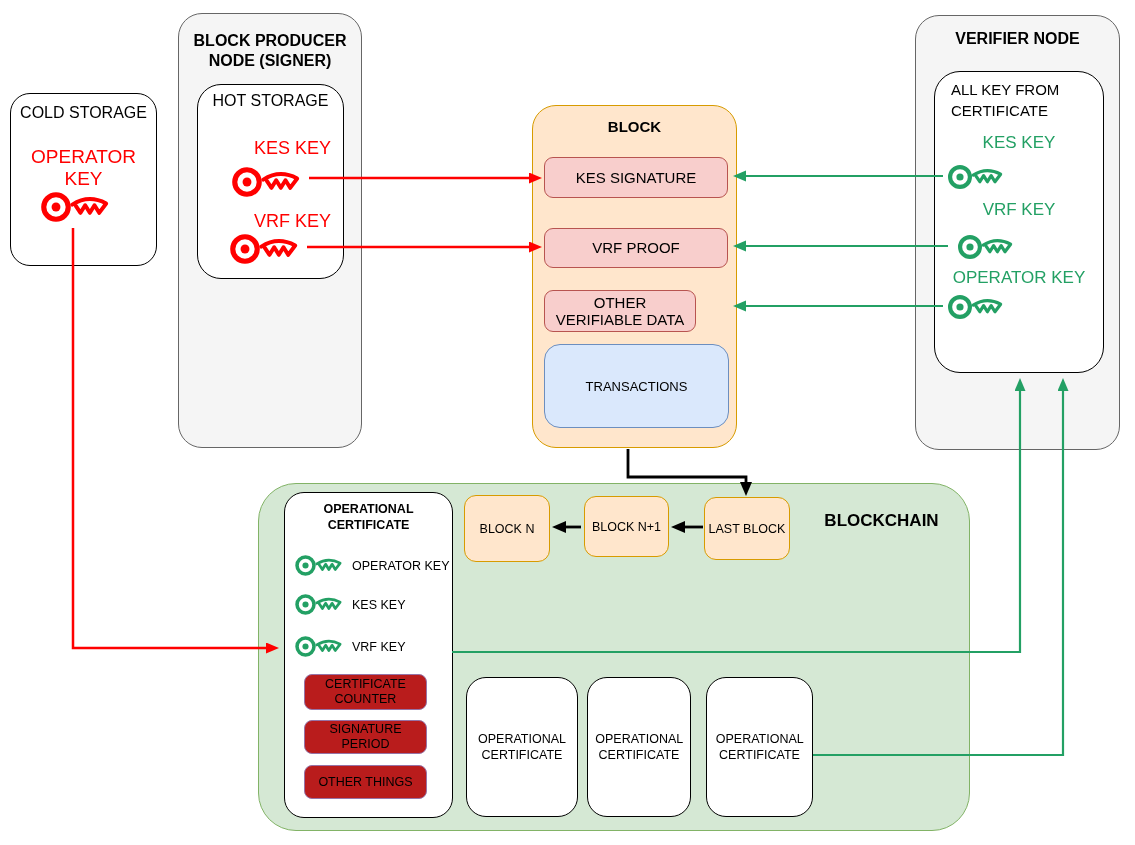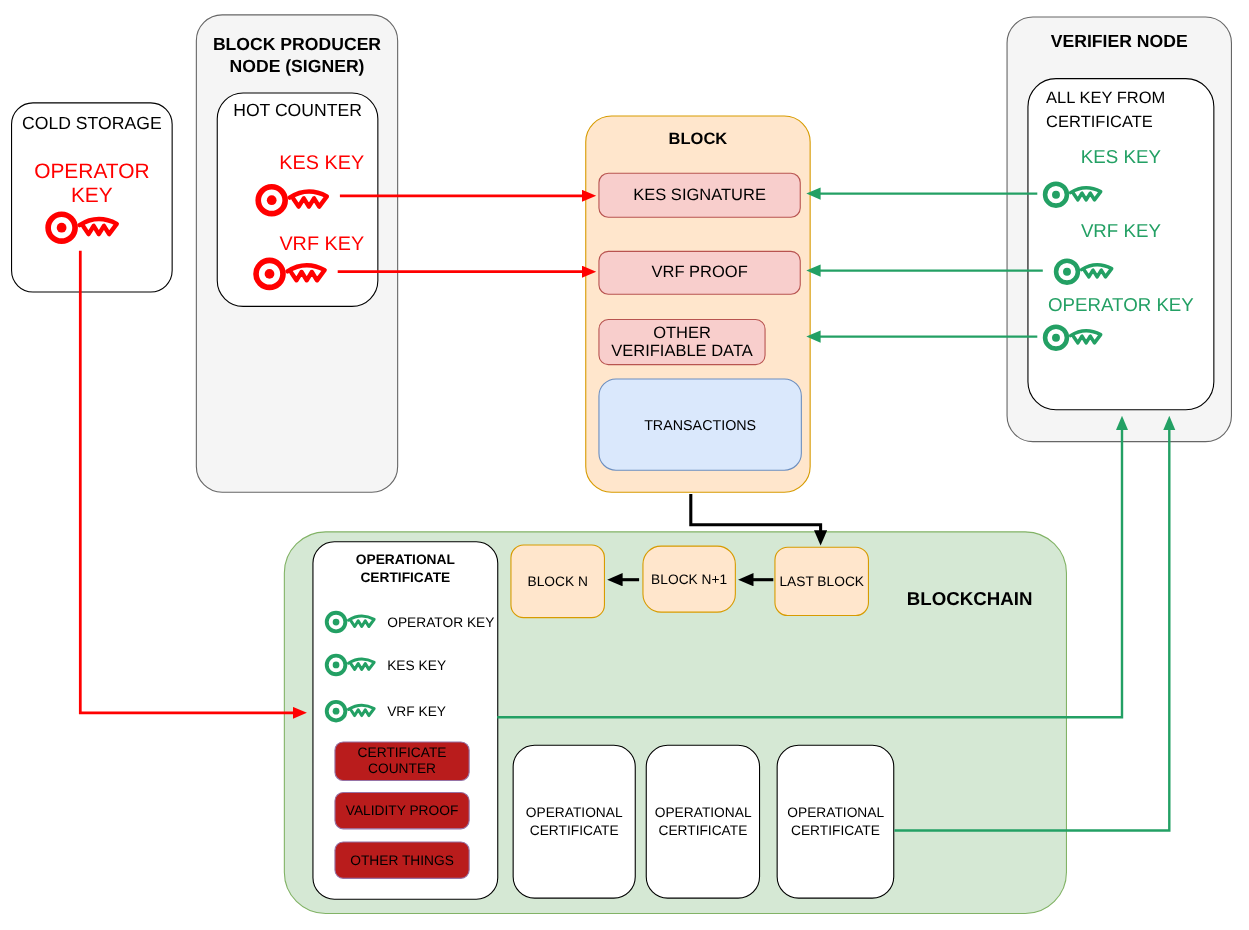--- a/index.html
+++ b/index.html
@@ -37,21 +37,21 @@
     <span class="key-icon k76 abs red" style="left:28px;top:92px;"><svg viewBox="0 0 62 36" width="100%" height="100%">
           <circle cx="13" cy="18" r="10.5" fill="none" stroke="currentColor" stroke-width="4.4"></circle>
           <circle cx="13" cy="18" r="3.8" fill="currentColor"></circle>
           <path d="M27 16 Q41 7 56 15 L50 23 L46 16.5 L42 23 L38 16.5 L34 23 L30 17" fill="none" stroke="currentColor" stroke-width="3.4" stroke-linecap="round" stroke-linejoin="round"></path>
         </svg></span>
   </div>
 
   <div class="gray abs" style="left:178px;top:13px;width:184px;height:435px;border-radius:24px;">
     <div class="abs ctr bold" style="left:0;top:17px;width:100%;font-size:16px;line-height:1.25;padding:0 10px;box-sizing:border-box;">BLOCK PRODUCER NODE (SIGNER)</div>
     <div class="box" style="left:18px;top:70px;width:147px;height:195px;border-radius:24px;">
-      <div class="abs ctr" style="left:0;top:7px;width:100%;font-size:16px;">HOT COUNTER</div>
+      <div class="abs ctr" style="left:0;top:7px;width:100%;font-size:16px;">HOT STORAGE</div>
       <div class="abs ctr red" style="left:0;top:53px;width:100%;font-size:18px;padding-left:44px;box-sizing:border-box;">KES KEY</div>
       <span class="key-icon k76 abs red" style="left:32px;top:76px;"><svg viewBox="0 0 62 36" width="100%" height="100%">
             <circle cx="13" cy="18" r="10.5" fill="none" stroke="currentColor" stroke-width="4.4"></circle>
             <circle cx="13" cy="18" r="3.8" fill="currentColor"></circle>
             <path d="M27 16 Q41 7 56 15 L50 23 L46 16.5 L42 23 L38 16.5 L34 23 L30 17" fill="none" stroke="currentColor" stroke-width="3.4" stroke-linecap="round" stroke-linejoin="round"></path>
           </svg></span>
       <div class="abs ctr red" style="left:0;top:126px;width:100%;font-size:18px;padding-left:44px;box-sizing:border-box;">VRF KEY</div>
       <span class="key-icon k76 abs red" style="left:30px;top:143px;"><svg viewBox="0 0 62 36" width="100%" height="100%">
             <circle cx="13" cy="18" r="10.5" fill="none" stroke="currentColor" stroke-width="4.4"></circle>
             <circle cx="13" cy="18" r="3.8" fill="currentColor"></circle>
@@ -61,21 +61,21 @@
   </div>
 
   <div class="abs" style="left:532px;top:105px;width:205px;height:343px;background:#FFE6CC;border:1.8px solid #D79B00;border-radius:24px;">
     <div class="abs ctr bold" style="left:0;top:12px;width:100%;font-size:15px;">BLOCK</div>
     <div class="pinkbox" style="left:11px;top:51px;width:184px;height:41px;">KES SIGNATURE</div>
     <div class="pinkbox" style="left:11px;top:122px;width:184px;height:40px;">VRF PROOF</div>
     <div class="pinkbox" style="left:11px;top:184px;width:152px;height:42px;padding:0 10px;">OTHER VERIFIABLE DATA</div>
     <div class="abs ctr" style="left:11px;top:238px;width:185px;height:84px;background:#DAE8FC;border:1.6px solid #6C8EBF;border-radius:16px;display:flex;align-items:center;justify-content:center;font-size:13px;">TRANSACTIONS</div>
   </div>
 
-  <div class="gray abs" style="left:915px;top:15px;width:205px;height:387px;border-radius:24px;">
+  <div class="gray abs" style="left:915px;top:15px;width:205px;height:435px;border-radius:24px;">
     <div class="abs ctr bold" style="left:0;top:14px;width:100%;font-size:16px;">VERIFIER NODE</div>
     <div class="box" style="left:18px;top:55px;width:170px;height:302px;border-radius:26px;">
       <div class="abs" style="left:16px;top:7px;width:140px;font-size:15px;line-height:1.4;">ALL KEY FROM CERTIFICATE</div>
       <div class="abs ctr green" style="left:0;top:61px;width:100%;font-size:17px;">KES KEY</div>
       <span class="key-icon k62 abs green" style="left:12px;top:88px;"><svg viewBox="0 0 62 36" width="100%" height="100%">
             <circle cx="13" cy="18" r="10.5" fill="none" stroke="currentColor" stroke-width="4.4"></circle>
             <circle cx="13" cy="18" r="3.8" fill="currentColor"></circle>
             <path d="M27 16 Q41 7 56 15 L50 23 L46 16.5 L42 23 L38 16.5 L34 23 L30 17" fill="none" stroke="currentColor" stroke-width="3.4" stroke-linecap="round" stroke-linejoin="round"></path>
           </svg></span>
       <div class="abs ctr green" style="left:0;top:128px;width:100%;font-size:17px;">VRF KEY</div>
@@ -87,21 +87,21 @@
       <div class="abs ctr green" style="left:0;top:196px;width:100%;font-size:17px;">OPERATOR KEY</div>
       <span class="key-icon k62 abs green" style="left:12px;top:218px;"><svg viewBox="0 0 62 36" width="100%" height="100%">
             <circle cx="13" cy="18" r="10.5" fill="none" stroke="currentColor" stroke-width="4.4"></circle>
             <circle cx="13" cy="18" r="3.8" fill="currentColor"></circle>
             <path d="M27 16 Q41 7 56 15 L50 23 L46 16.5 L42 23 L38 16.5 L34 23 L30 17" fill="none" stroke="currentColor" stroke-width="3.4" stroke-linecap="round" stroke-linejoin="round"></path>
           </svg></span>
     </div>
   </div>
 
   <div class="abs" style="left:258px;top:483px;width:712px;height:348px;background:#D5E8D4;border:1.6px solid #82B366;border-radius:38px;">
-    <div class="abs ctr bold" style="left:560px;top:27px;width:125px;font-size:17px;margin-top:24px;">BLOCKCHAIN</div>
+    <div class="abs ctr bold" style="left:560px;top:27px;width:125px;font-size:17px;">BLOCKCHAIN</div>
 
     <div class="box" style="left:25px;top:8px;width:169px;height:326px;border-radius:20px;">
       <div class="abs ctr bold" style="left:0;top:8px;width:100%;font-size:12.5px;line-height:1.3;padding:0 28px;box-sizing:border-box;">OPERATIONAL CERTIFICATE</div>
       <div class="oc-row" style="top:58px;">
         <span class="key-icon k56 green"><svg viewBox="0 0 62 36" width="100%" height="100%">
               <circle cx="13" cy="18" r="10.5" fill="none" stroke="currentColor" stroke-width="4.4"></circle>
               <circle cx="13" cy="18" r="3.8" fill="currentColor"></circle>
               <path d="M27 16 Q41 7 56 15 L50 23 L46 16.5 L42 23 L38 16.5 L34 23 L30 17" fill="none" stroke="currentColor" stroke-width="3.4" stroke-linecap="round" stroke-linejoin="round"></path>
             </svg></span>
         <span>OPERATOR KEY</span>
@@ -116,26 +116,26 @@
       </div>
       <div class="oc-row" style="top:139px;">
         <span class="key-icon k56 green"><svg viewBox="0 0 62 36" width="100%" height="100%">
               <circle cx="13" cy="18" r="10.5" fill="none" stroke="currentColor" stroke-width="4.4"></circle>
               <circle cx="13" cy="18" r="3.8" fill="currentColor"></circle>
               <path d="M27 16 Q41 7 56 15 L50 23 L46 16.5 L42 23 L38 16.5 L34 23 L30 17" fill="none" stroke="currentColor" stroke-width="3.4" stroke-linecap="round" stroke-linejoin="round"></path>
             </svg></span>
         <span>VRF KEY</span>
       </div>
       <div class="purplebox" style="left:19px;top:181px;width:123px;height:36px;">CERTIFICATE COUNTER</div>
-      <div class="purplebox" style="left:19px;top:227px;width:123px;height:34px;">VALIDITY PROOF</div>
+      <div class="purplebox" style="left:19px;top:227px;width:123px;height:34px;">SIGNATURE PERIOD</div>
       <div class="purplebox" style="left:19px;top:272px;width:123px;height:34px;">OTHER THINGS</div>
     </div>
 
     <div class="oblock" style="left:205px;top:11px;width:86px;height:67px;">BLOCK N</div>
-    <div class="oblock" style="left:325px;top:12px;width:85px;height:61px;border-radius:17px;">BLOCK N+1</div>
+    <div class="oblock" style="left:325px;top:12px;width:85px;height:61px;">BLOCK N+1</div>
     <div class="oblock" style="left:445px;top:13px;width:86px;height:63px;">LAST BLOCK</div>
 
     <div class="certbox" style="left:207px;top:193px;width:112px;height:140px;">OPERATIONAL CERTIFICATE</div>
     <div class="certbox" style="left:328px;top:193px;width:104px;height:140px;">OPERATIONAL CERTIFICATE</div>
     <div class="certbox" style="left:447px;top:193px;width:107px;height:140px;">OPERATIONAL CERTIFICATE</div>
   </div>
 
 
   <svg class="overlay" width="1135" height="845" viewBox="0 0 1135 845">
     <defs>

